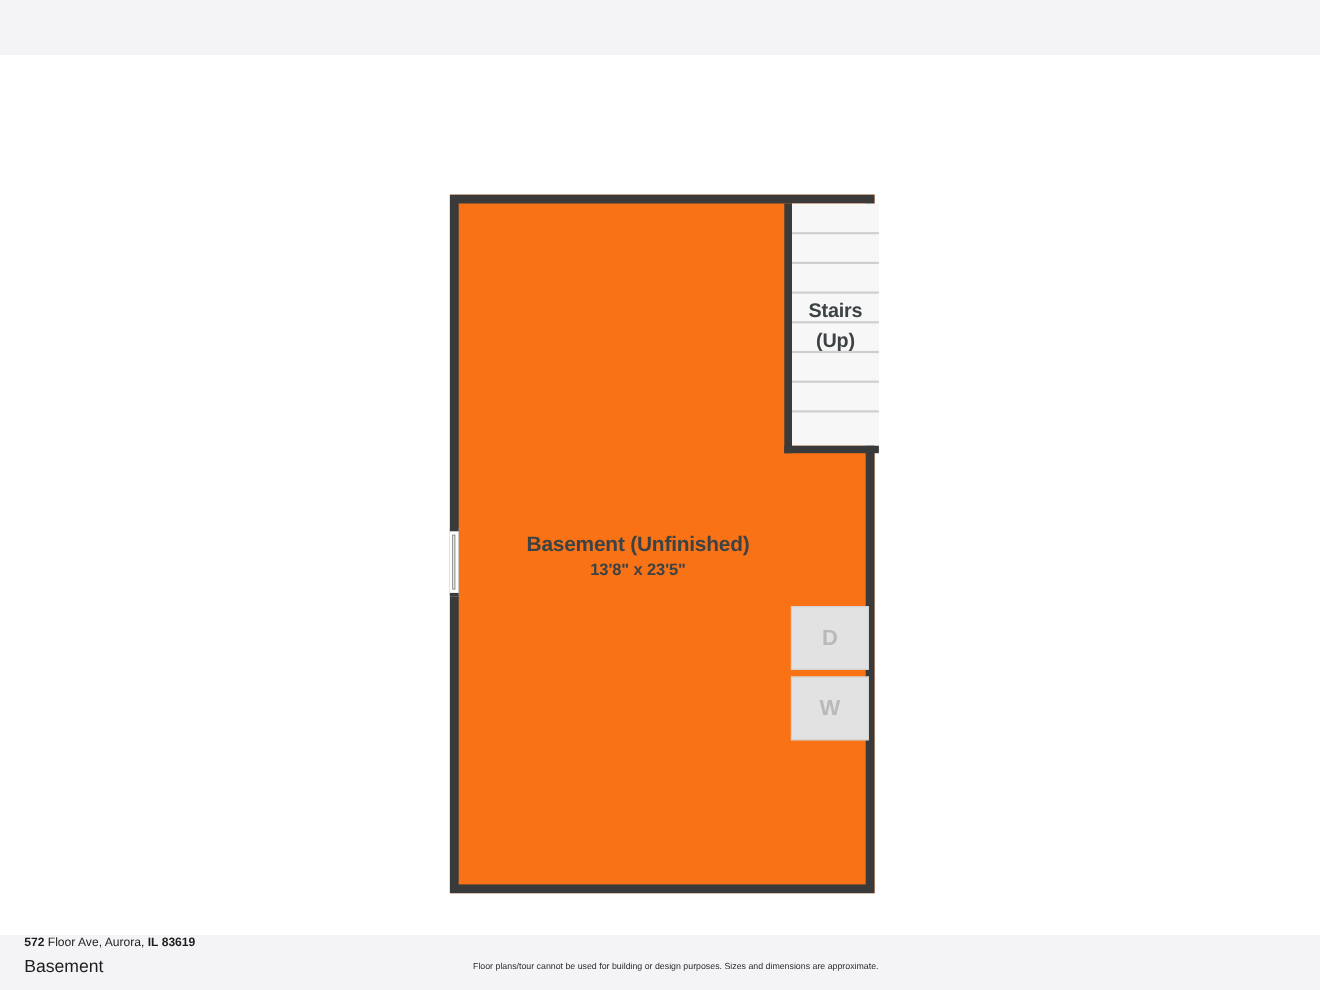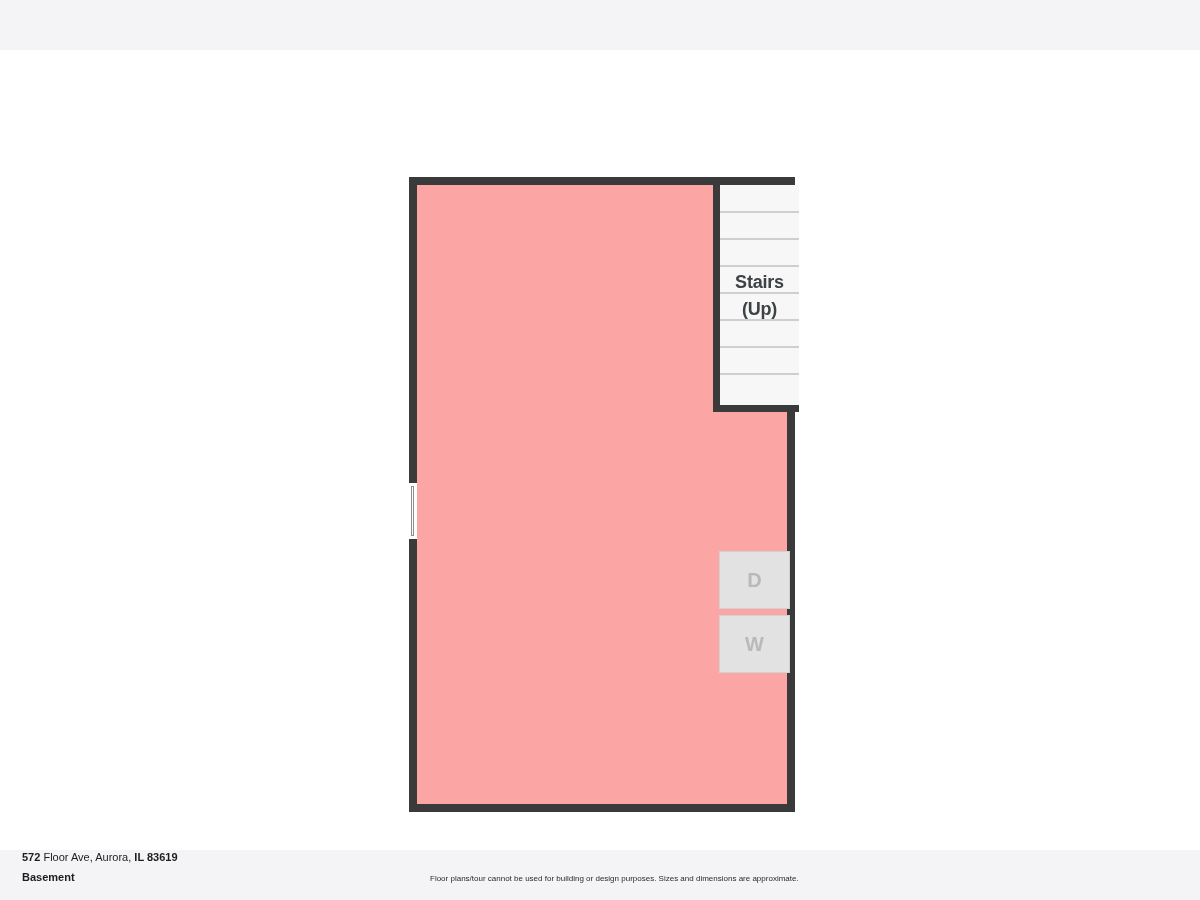--- a/index.html
+++ b/index.html
@@ -26,21 +26,21 @@
   }
 
   
   .plan {
     position: absolute;
     left: 409px;
     top: 127px;
     width: 386px;
     height: 635px;
     box-sizing: border-box;
-    background: #fca5a5;
+    background: #f97316;
     border: 8px solid #3a3a3a;
   }
 
   
   .stair-wall-v {
     position: absolute;
     left: 296px;
     top: 0px;
     width: 7px;
     height: 227px;
@@ -153,22 +153,22 @@
     font-size: 11px;
     color: #1d1d1d;
     white-space: nowrap;
   }
   .addr b { font-weight: 700; }
   .addr span.normal { font-weight: 400; }
   .floor-name {
     position: absolute;
     left: 22px;
     top: 821px;
-    font-size: 11px;
-    font-weight: 700;
+    font-size: 16px;
+    font-weight: 400;
     color: #1d1d1d;
   }
   .disclaimer {
     position: absolute;
     left: 430px;
     top: 824px;
     width: 380px;
     text-align: left;
     font-size: 8px;
     color: #2b2b2b;
@@ -194,20 +194,24 @@
       <div class="stair-step" style="top:161px"></div>
       <div class="stair-step" style="top:188px"></div>
       <div class="stairs-label">
         <div>Stairs</div>
         <div>(Up)</div>
       </div>
     </div>
 
     <div class="window-left"></div>
 
+    <div class="room-label">
+      <div class="room-name">Basement (Unfinished)</div>
+      <div class="room-dims">13'8" x 23'5"</div>
+    </div>
 
     <div class="appliance dryer">D</div>
     <div class="appliance washer">W</div>
 
   </div>
 
   <div class="addr">
     <b>572</b><span class="normal"> Floor Ave, Aurora, </span><b>IL 83619</b>
   </div>
 

